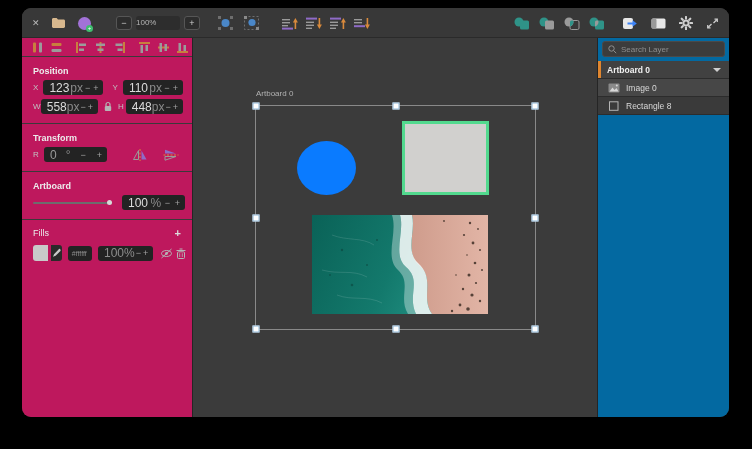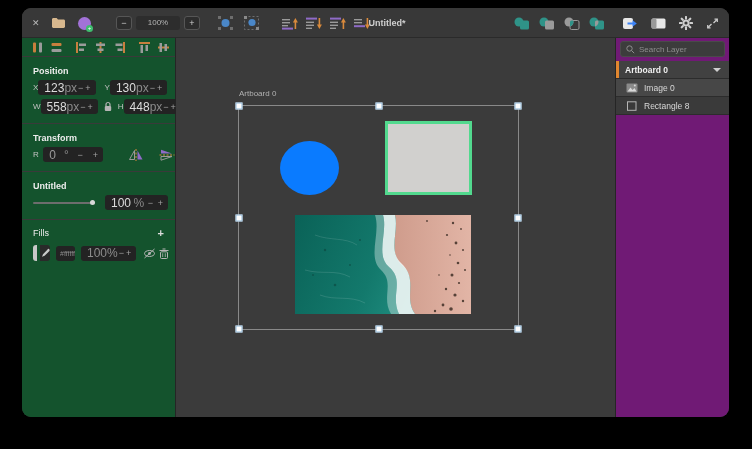--- a/index.html
+++ b/index.html
@@ -15,33 +15,33 @@
   .tb-close { left:10px; color:#b8b8b8; font-size:9px; cursor:default; }
   .tb-folder { left:29px; }
   .tb-new { left:56px; }
   .new-circle { position:relative; width:13px; height:13px; border-radius:50%; background:#a272d8; }
   .new-badge { position:absolute; right:-2px; bottom:-2px; width:7px; height:7px; border-radius:50%;
                background:#3fbf6f; color:#fff; font-size:6px; line-height:7px; text-align:center; }
   .tb-zoom { left:94px; gap:4px; }
   .zoom-btn { width:16px; height:14px; background:#2d2d2d; border:1px solid #565656; border-radius:3px;
               color:#cfcfcf; font-size:9px; line-height:12px; text-align:center; }
   .zoom-val { width:44px; height:14px; background:#2d2d2d; border-radius:3px; color:#b5b5b5;
-              font-size:8px; line-height:14px; text-align:center; }
+              font-size:8px; line-height:14px; text-align:left; }
   .tb-group { left:196px; gap:11px; }
   .tb-arrange { left:260px; gap:7px; }
   .tb-title { left:300px; width:130px; justify-content:center; color:#cfcfcf; font-size:9px; font-weight:bold; }
   .tb-bool { left:492px; gap:9px; }
   .tb-right { right:10px; gap:13px; }
   .tbi { display:flex; align-items:center; justify-content:center; }
 
   
   .main { flex:1; display:flex; min-height:0; }
-  .left-panel { width:154px; background:#14532d; border-right:1px solid #252525; font-size:8px; }
+  .left-panel { width:171px; background:#be185d; border-right:1px solid #252525; font-size:8px; }
   .canvas { flex:1; background:#3b3b3b; position:relative; }
-  .right-panel { width:114px; background:#701a75; border-left:1px solid #252525; }
+  .right-panel { width:132px; background:#0369a1; border-left:1px solid #252525; }
 
   
   .align-row { height:19px; display:flex; align-items:center; gap:6px; padding:0 9px;
                border-bottom:1px solid #3a3a3a; }
   .vdiv { width:1px; height:11px; background:#474747; }
   .sec-label { font-size:9px; font-weight:bold; color:#ececec; margin:9px 0 4px 11px; }
   .prow { display:flex; align-items:center; margin-left:11px; margin-top:4px; }
   .coord-label { width:11px; font-size:8px; color:#c2c2c2; }
   .fgroup { display:flex; align-items:center; justify-content:space-between; width:63px; height:15px;
             background:#232323; border-radius:3px; padding:0 4px 0 6px; margin-right:9px; }
@@ -180,21 +180,20 @@
         <svg width="17" height="13" viewBox="0 0 17 13">
           <rect x="0" y="2" width="8" height="1.4" fill="#9a9a9a"></rect>
             <rect x="0" y="5" width="8" height="1.4" fill="#9a9a9a"></rect>
           <rect x="0" y="8.2" width="11" height="2" fill="#8f6bc7"></rect>
           <rect x="12.6" y="1" width="1.6" height="7" fill="#d98a3c"></rect>
             <path d="M13.4 12 L10.9 7.6 H15.9 Z" fill="#d98a3c"></path>
         </svg>
       </span>
     </div>
 
-    <div class="tb tb-title">Untitled*</div>
 
     <div class="tb tb-bool">
       <span class="tbi">
         <svg width="16" height="13" viewBox="0 0 16 13">
           <circle cx="5" cy="5" r="4.5" fill="#2f9388"></circle>
             <rect x="6" y="3.5" width="9" height="9" rx="1.5" fill="#2f9388"></rect>
         </svg>
       </span>
       <span class="tbi">
         <svg width="16" height="13" viewBox="0 0 16 13">
@@ -338,21 +337,21 @@
       <div class="prow">
         <span class="coord-label">X</span>
         <div class="fgroup">
           <span class="val">123</span>
           <span class="unit">px</span>
           <span class="sbtn">−</span>
           <span class="sbtn">+</span>
         </div>
         <span class="coord-label">Y</span>
         <div class="fgroup">
-          <span class="val">130</span>
+          <span class="val">110</span>
           <span class="unit">px</span>
           <span class="sbtn">−</span>
           <span class="sbtn">+</span>
         </div>
       </div>
 
       <div class="prow">
         <span class="coord-label">W</span>
         <div class="fgroup" style="margin-right:4px">
           <span class="val">558</span>
@@ -397,21 +396,21 @@
             <svg width="16" height="12" viewBox="0 0 16 12">
               <path d="M2 4.5 H13 L2 0.8 Z" fill="#8f6bc7"></path>
               <path d="M2 7.5 H13 L2 11.2 Z" fill="none" stroke="#9a9a9a" stroke-width="1"></path>
               <line x1="0.5" y1="6" x2="15.5" y2="6" stroke="#d98a3c" stroke-width="1" stroke-dasharray="2 1.5"></line>
             </svg>
           </span>
         </div>
       </div>
 
       <div class="hdiv"></div>
-      <div class="sec-label">Untitled</div>
+      <div class="sec-label">Artboard</div>
       <div class="prow">
         <div class="slider">
           <div class="track"></div>
           <div class="thumb"></div>
         </div>
         <div class="fgroup" style="margin-right:7px">
           <span class="val">100</span>
           <span class="unit">%</span>
           <span class="sbtn">−</span>
           <span class="sbtn">+</span>

